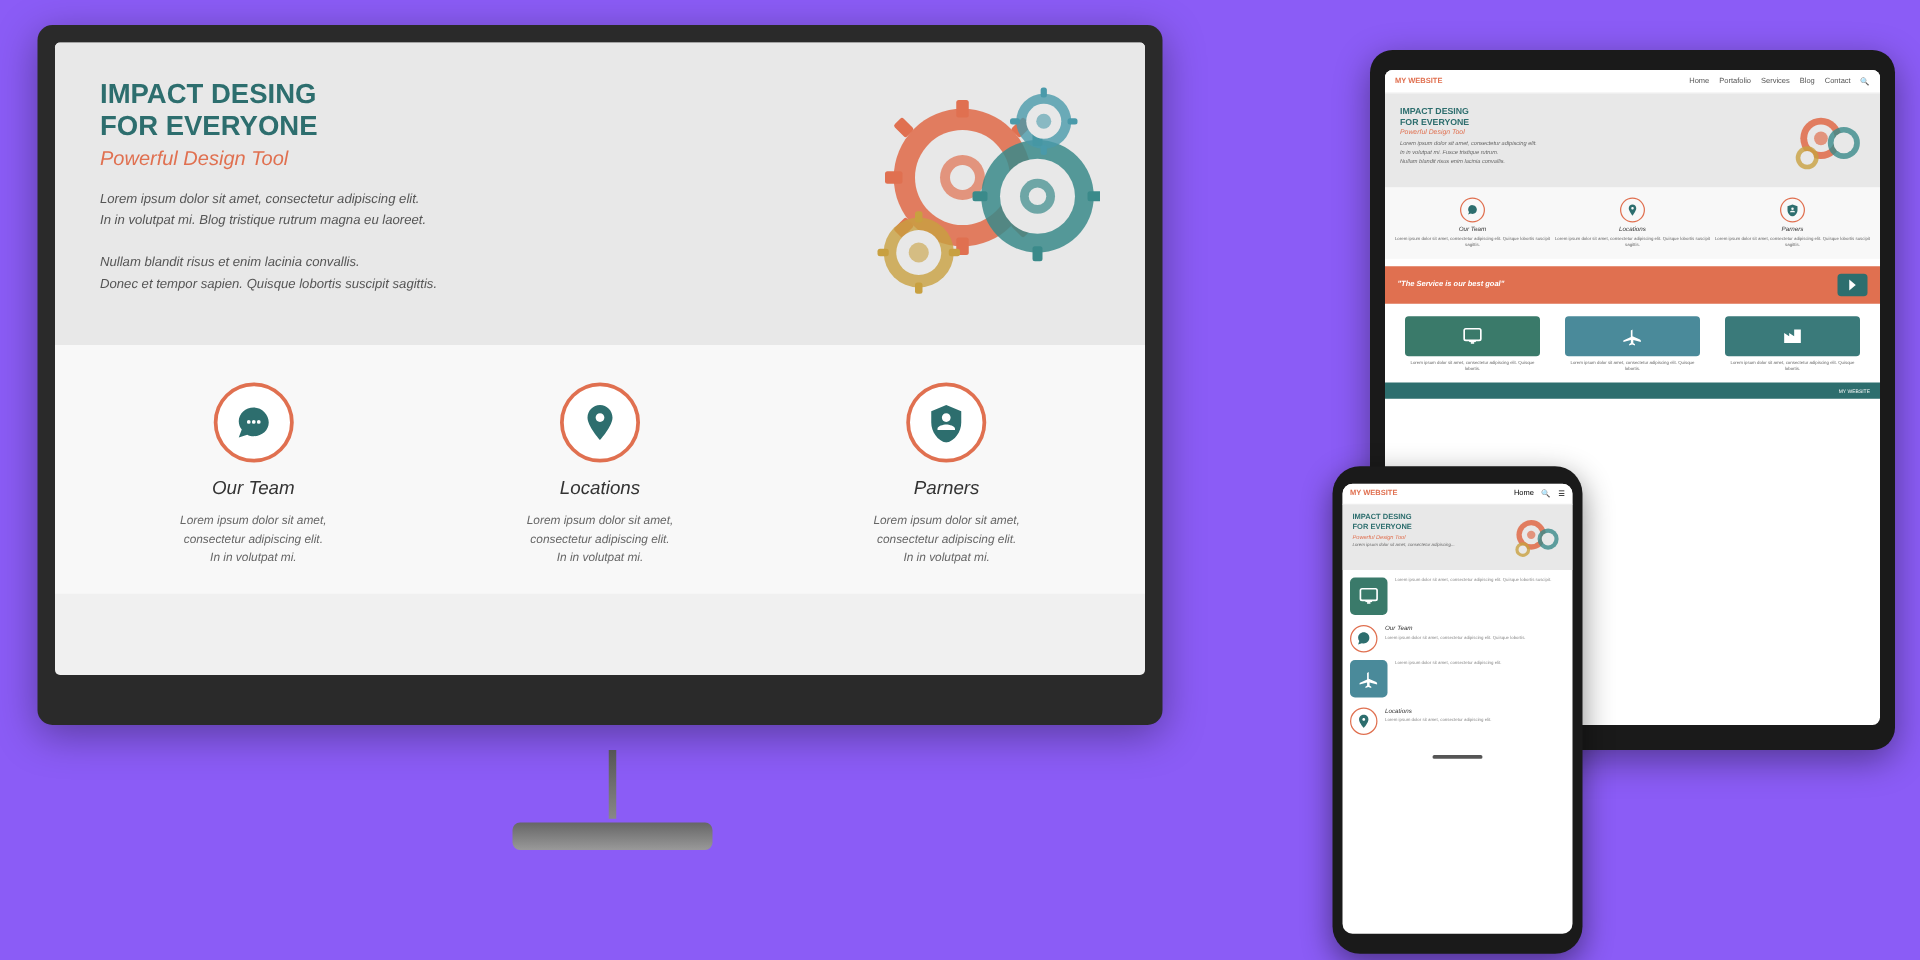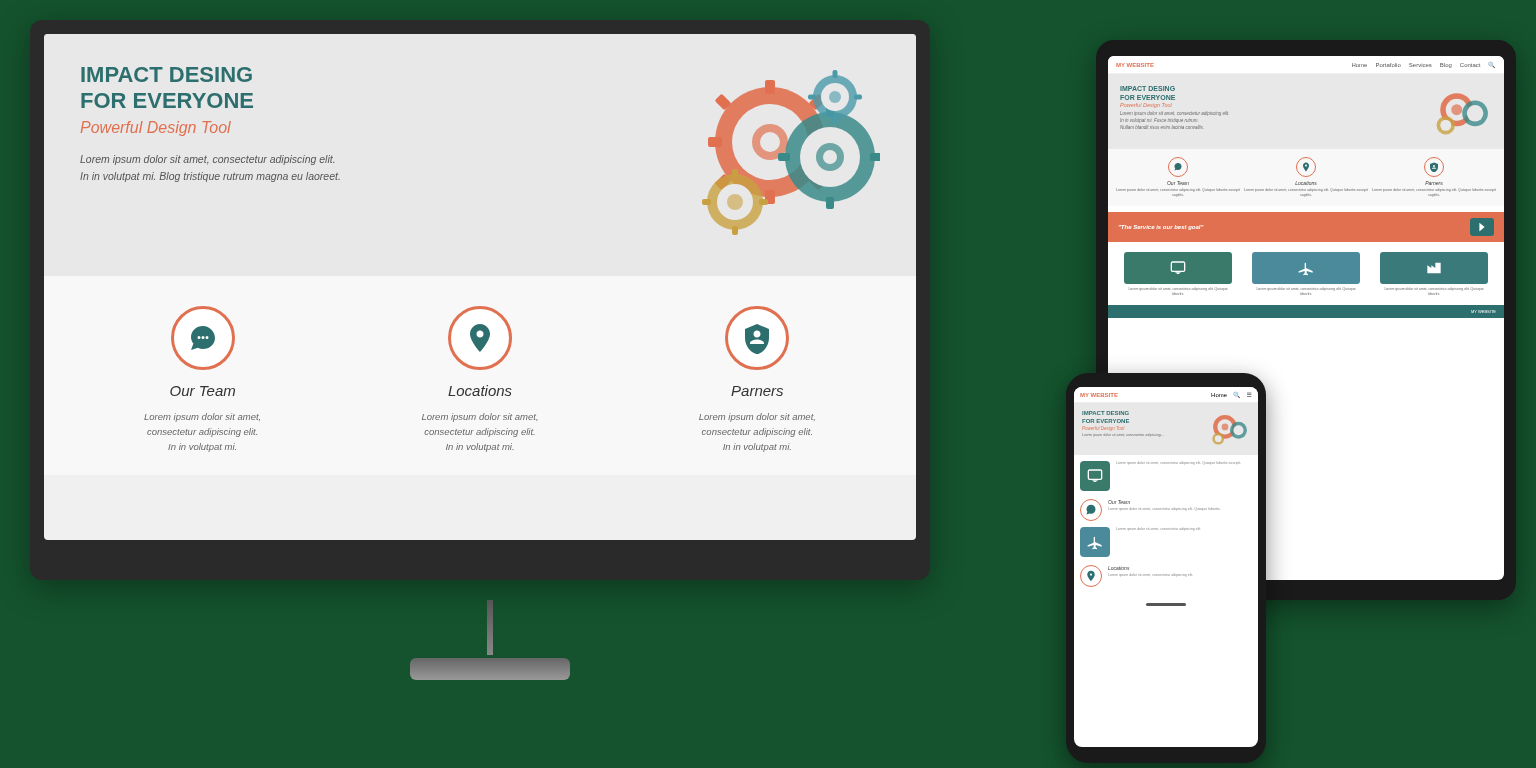--- a/index.html
+++ b/index.html
@@ -11,21 +11,21 @@
       overflow: hidden;
       display: flex;
       align-items: center;
       justify-content: center;
     }
 
     .scene {
       width: 1536px;
       height: 768px;
       position: relative;
-      background: #14532d;
+      background: #8b5cf6;
       display: flex;
       align-items: center;
       justify-content: center;
     }
 
     
     .monitor {
       position: absolute;
       left: 30px;
       top: 20px;
@@ -541,20 +541,24 @@
             <h1>
               <span>IMPACT DESING</span><br>
               <span>FOR EVERYONE</span>
             </h1>
             <div class="subtitle">Powerful Design Tool</div>
             <p>
               <span>Lorem ipsum dolor sit amet, consectetur adipiscing elit.</span><br>
               <span>In in volutpat mi. Blog tristique rutrum magna eu laoreet.</span>
             </p>
             <br>
+            <p>
+              <span>Nullam blandit risus et enim lacinia convallis.</span><br>
+              <span>Donec et tempor sapien. Quisque lobortis suscipit sagittis.</span>
+            </p>
           </div>
 
           <svg class="gears-svg" viewBox="0 0 220 190">
 
             <g transform="translate(110,80)">
               <circle cx="0" cy="0" r="55" fill="#e07050" opacity="0.9"></circle>
               <circle cx="0" cy="0" r="38" fill="#e8e8e8"></circle>
               <circle cx="0" cy="0" r="18" fill="#e07050" opacity="0.7"></circle>
               <circle cx="0" cy="0" r="10" fill="#e8e8e8"></circle>
 

